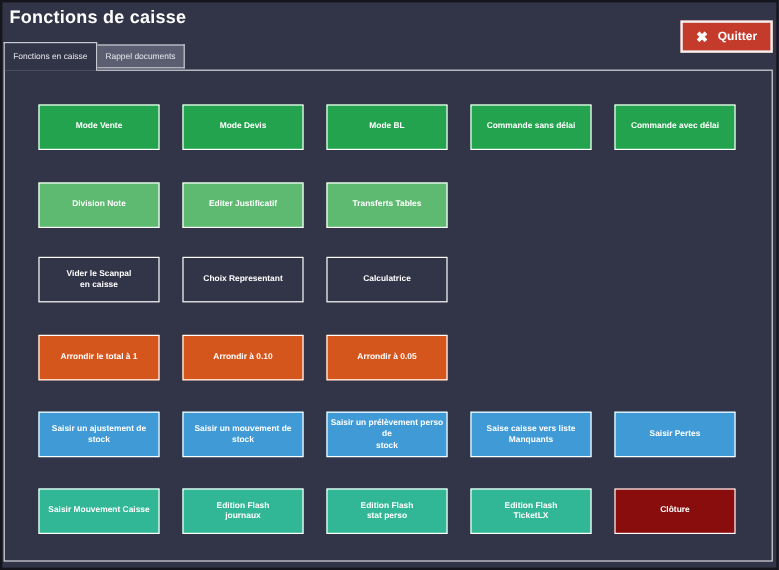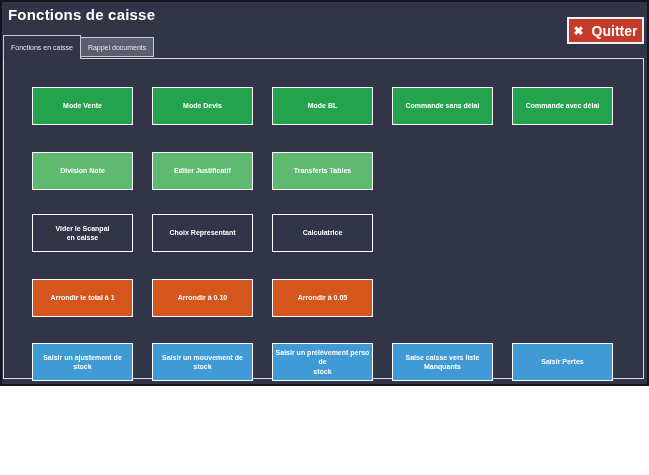--- a/index.html
+++ b/index.html
@@ -1,31 +1,31 @@
 <!DOCTYPE html>
 <html><head>
 <meta charset="utf-8">
 <style>
   * { margin:0; padding:0; box-sizing:border-box; }
   body { font-family:"Liberation Sans", sans-serif; background:#ffffff; }
   .window {
-    position:relative; width:649px; height:386px;
+    position:relative; width:649px; height:475px;
     background:#323447; border:2px solid #14151d; overflow:hidden;
   }
   .title {
     position:absolute; left:6px; top:4px;
     font-size:15px; font-weight:bold; color:#ffffff; letter-spacing:.2px;
   }
   .quit-btn {
     position:absolute; left:565px; top:15px; width:77px; height:27px;
     border:2px solid #f2f2f2; display:flex; align-items:center; justify-content:center;
     gap:8px; color:#fff; cursor:pointer; font-family:"Liberation Sans",sans-serif;
   }
   .quit-btn .x-icon { font-size:12px; font-weight:bold; line-height:1; }
-  .quit-btn .quit-label { font-size:14px; font-weight:bold; }
+  .quit-btn .quit-label { font-size:10px; font-weight:bold; }
   .tabbar { position:absolute; left:1px; top:33px; display:flex; z-index:3; }
   .tab {
     height:20px; margin-top:2px; padding:0 7px; display:flex; align-items:center;
     font-size:7px; color:#e8e8ee; background:#5a5e70;
     border:1px solid #c9c9d2; border-left:none; cursor:pointer;
   }
   .tab:first-child { border-left:1px solid #c9c9d2; }
   .tab.active {
     height:24px; margin-top:0; background:#323447; position:relative; z-index:4;
     border-bottom:none;

